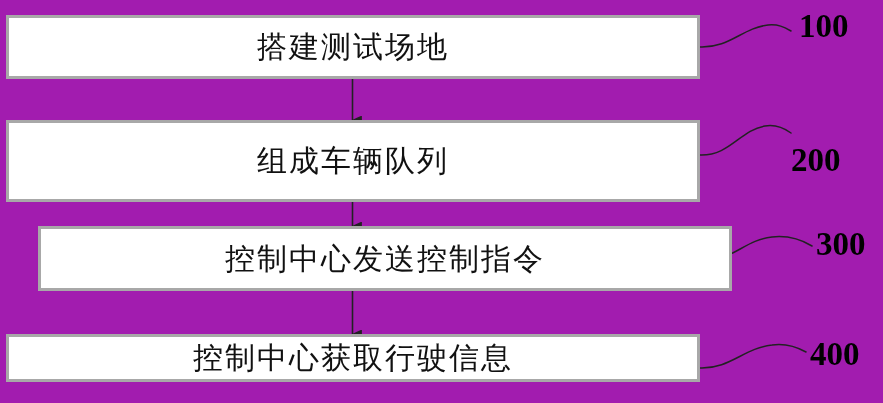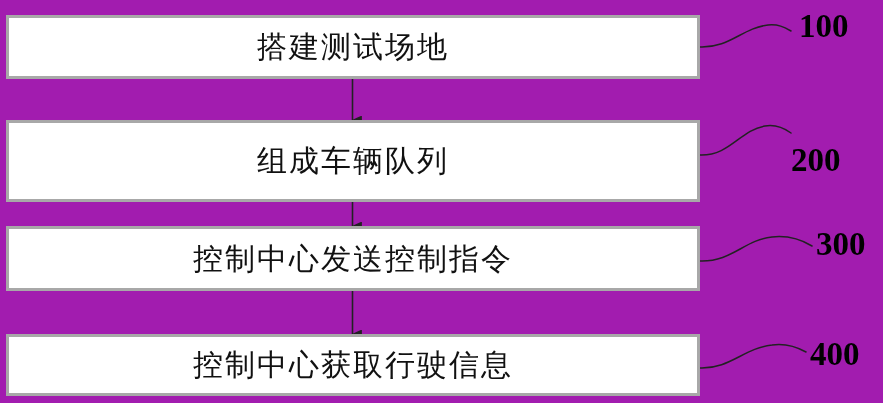--- a/index.html
+++ b/index.html
@@ -48,22 +48,22 @@
     position: absolute;
     font-family: "Liberation Serif", "DejaVu Serif", serif;
     font-size: 33px;
     line-height: 1;
     color: #000000;
     white-space: nowrap;
     font-weight: bold;
   }
   #box-1 { top: 15px;  height: 64px; }
   #box-2 { top: 120px; height: 82px; }
-  #box-3 { top: 226px; height: 65px; }
-  #box-4 { top: 334px; height: 62px; }
+  #box-3 { top: 226px; height: 65px; margin-left: 32px; }
+  #box-4 { top: 334px; height: 48px; }
 
   #ref-1 { left: 799px; top: 10px; }
   #ref-2 { left: 791px; top: 116px; margin-top: 28px; }
   #ref-3 { left: 816px; top: 228px; }
   #ref-4 { left: 810px; top: 338px; }
 </style>
 </head>
 <body>
 
 <div id="canvas">

